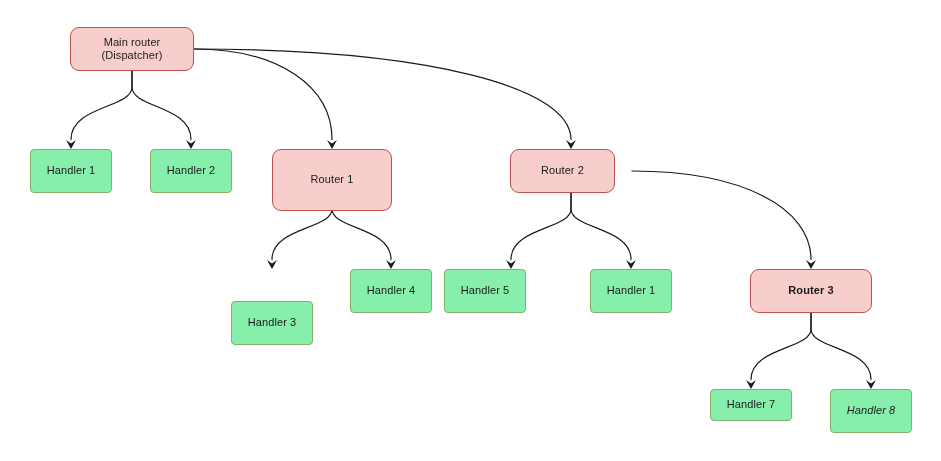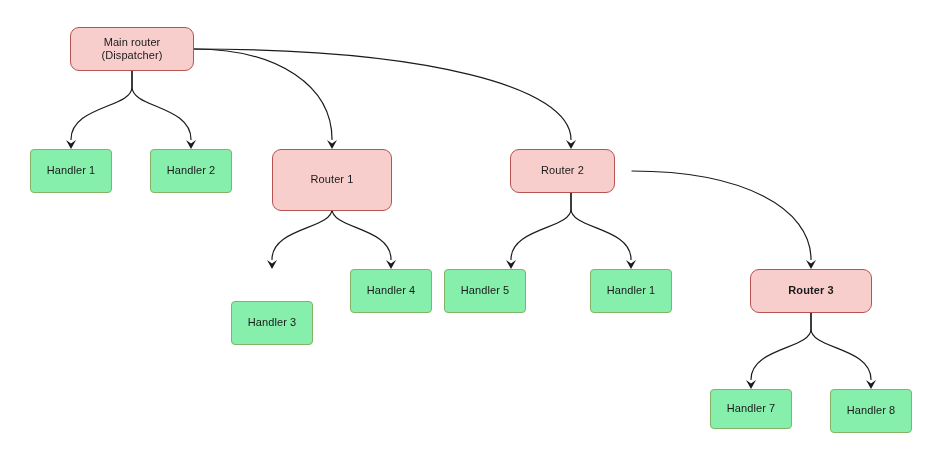--- a/index.html
+++ b/index.html
@@ -91,16 +91,16 @@
 (Dispatcher)</span></div>
       <div class="node handler" style="left: 30px; top: 149px; width: 82px; height: 44px;"><span>Handler 1</span></div>
       <div class="node handler" style="left: 150px; top: 149px; width: 82px; height: 44px;"><span>Handler 2</span></div>
       <div class="node router" style="left: 272px; top: 149px; width: 120px; height: 62px;"><span>Router 1</span></div>
       <div class="node router" style="left: 510px; top: 149px; width: 105px; height: 44px;"><span>Router 2</span></div>
       <div class="node handler" style="left: 231px; top: 269px; width: 82px; height: 44px; margin-top: 32px;"><span>Handler 3</span></div>
       <div class="node handler" style="left: 350px; top: 269px; width: 82px; height: 44px;"><span>Handler 4</span></div>
       <div class="node handler" style="left: 444px; top: 269px; width: 82px; height: 44px;"><span>Handler 5</span></div>
       <div class="node handler" style="left: 590px; top: 269px; width: 82px; height: 44px;"><span>Handler 1</span></div>
       <div class="node router" style="left: 750px; top: 269px; width: 122px; height: 44px; font-weight: bold;"><span>Router 3</span></div>
-      <div class="node handler" style="left: 710px; top: 389px; width: 82px; height: 40px;"><span>Handler 7</span></div>
-      <div class="node handler" style="left: 830px; top: 389px; width: 82px; height: 44px;"><span>Handler 8</span></div>
+      <div class="node handler" style="left: 710px; top: 389px; width: 82px; height: 32px;"><span>Handler 7</span></div>
+      <div class="node handler" style="left: 830px; top: 389px; width: 82px; height: 44px; font-style: italic;"><span>Handler 8</span></div>
     </div>
 </div>
 
 </body></html>

